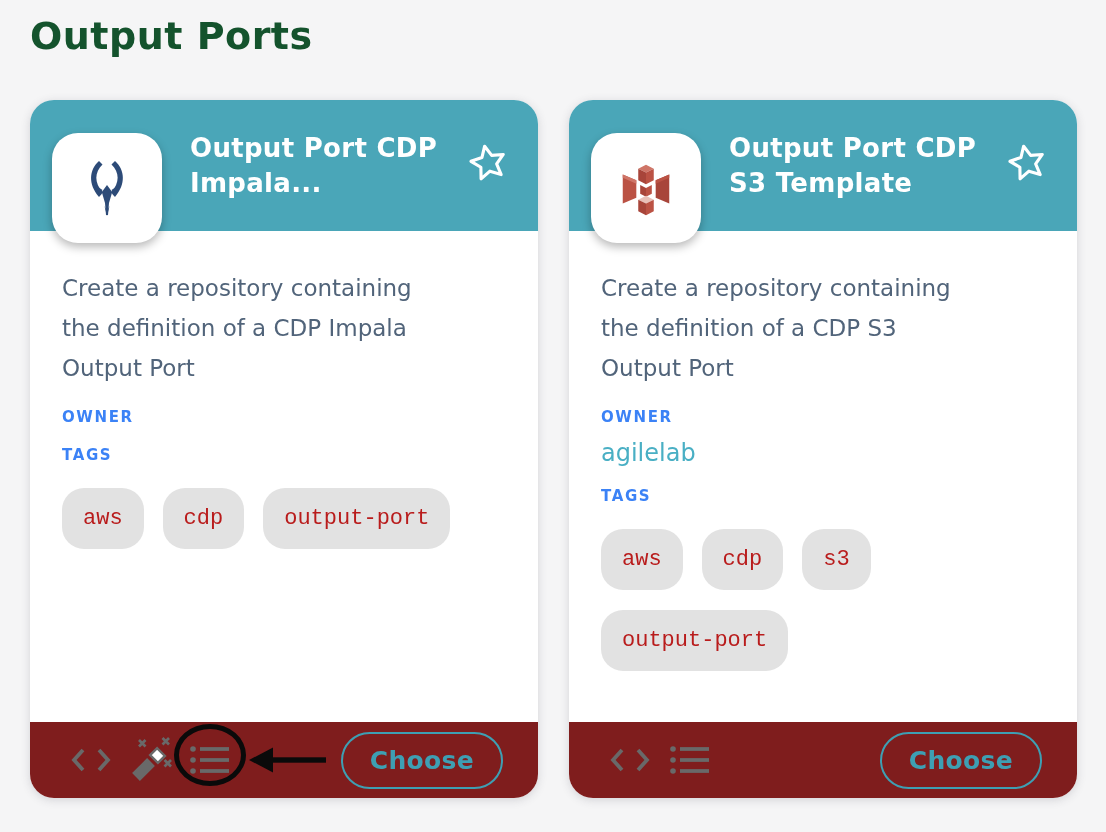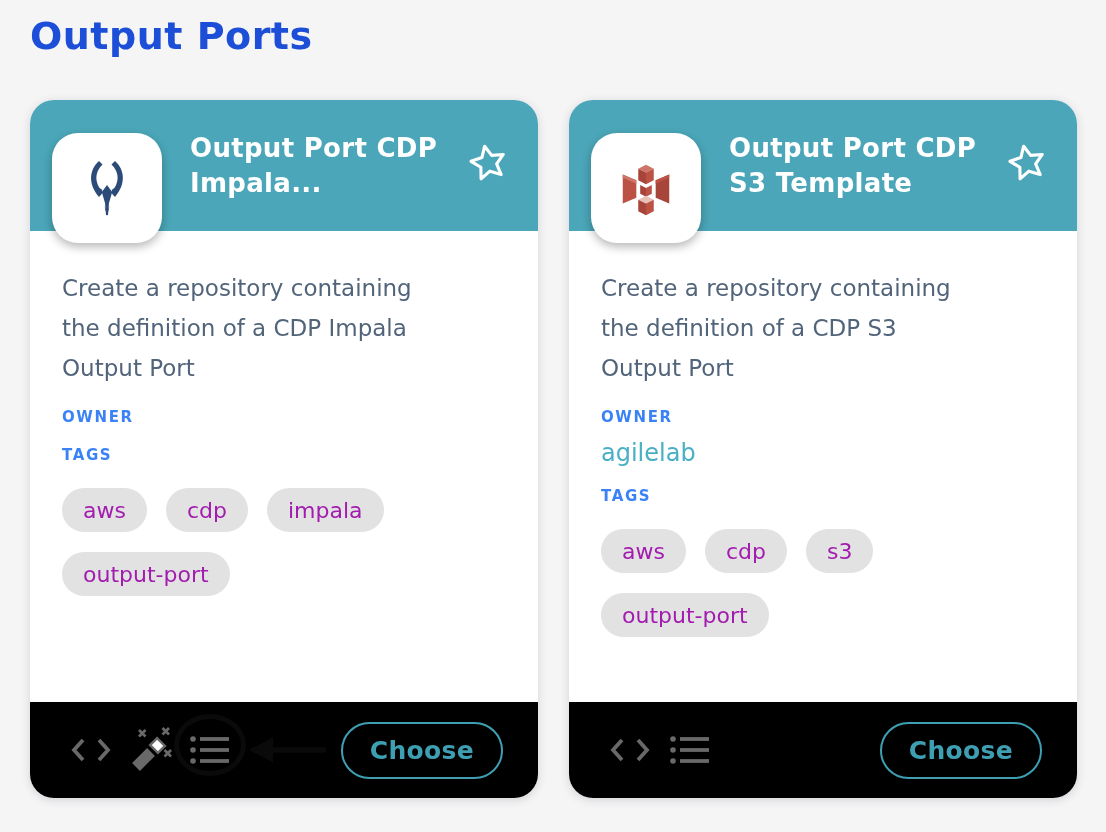--- a/index.html
+++ b/index.html
@@ -7,21 +7,21 @@
   body {
     background:#f5f5f6;
     font-family:"DejaVu Sans", sans-serif;
     overflow:hidden;
   }
   .page { padding:14px 29px 0 30px; }
   .page-heading {
     font-size:38px;
     font-weight:700;
     letter-spacing:.5px;
-    color:#1d4ed8;
+    color:#14532d;
     margin-bottom:42px;
   }
   .cards { display:flex; gap:31px; }
   .card {
     width:508px; height:698px;
     background:#ffffff;
     border-radius:24px;
     box-shadow:0 2px 10px rgba(60,60,75,.18);
     display:flex; flex-direction:column;
     position:relative;
@@ -75,32 +75,32 @@
     cursor:pointer;
   }
   .meta-label.tags-label { }
   .tag-list {
     margin-top:24px;
     display:flex; flex-wrap:wrap;
     gap:20px 19px;
     max-width:420px;
   }
   .tag {
-    height:44px;
+    height:61px;
     padding:0 21px;
     background:#e2e2e2;
     border-radius:22px;
-    color:#a21caf;
+    color:#b91c1c;
     font-size:22px;
-    display:flex; align-items:center;
+    display:flex; align-items:center;font-family:Liberation Mono, monospace;
   }
   .card-footer {
     flex:0 0 auto;
-    height:96px;
-    background:#000000;
+    height:76px;
+    background:#7f1d1d;
     border-radius:0 0 24px 24px;
     display:flex; align-items:center;
     padding:0 35px 0 40px;
   }
   .footer-icons { display:flex; align-items:center; }
   .ficon { display:flex; align-items:center; justify-content:center; background:none; border:none; padding:0; cursor:pointer; }
   .icon-code { margin-right:16px; }
   .icon-wand { margin-right:12px; }
   .list-wrap {
     position:relative;
@@ -164,21 +164,20 @@
 
       <div class="card-body">
         <div class="desc">Create a repository containing
 the definition of a CDP Impala
 Output Port</div>
         <div class="meta-label">OWNER</div>
         <div class="meta-label tags-label">TAGS</div>
         <div class="tag-list">
           <span class="tag">aws</span>
           <span class="tag">cdp</span>
-          <span class="tag">impala</span>
           <span class="tag">output-port</span>
         </div>
       </div>
 
       <div class="card-footer">
         <div class="footer-icons">
           <button class="ficon icon-code">
             <svg width="42" height="26" viewBox="0 0 42 26">
               <path d="M13 3 L4 13 L13 23" fill="none" stroke="#696969" stroke-width="3.8"></path>
               <path d="M29 3 L38 13 L29 23" fill="none" stroke="#696969" stroke-width="3.8"></path>

